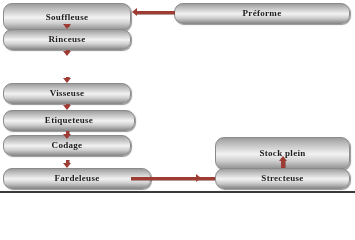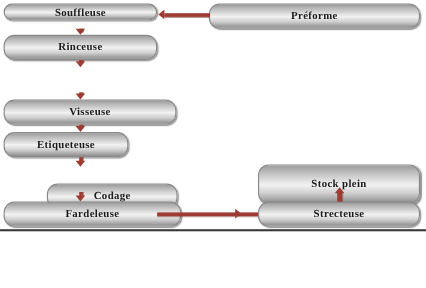--- a/index.html
+++ b/index.html
@@ -88,42 +88,42 @@
     border-top: 4px solid transparent;
     border-bottom: 4px solid transparent;
     border-left: 5px solid #9e3b32;
   }
 </style>
 </head>
 <body>
 
 <div id="canvas">
 
-  <div class="node" style="left:3px; top:3px; width:128px; height:14px;">
+  <div class="node" style="left:3px; top:3px; width:128px; height:28px;">
     <span class="node-label">Souffleuse</span>
   </div>
 
   <div class="node" style="left:174px; top:3px; width:176px; height:21px;">
     <span class="node-label">Préforme</span>
   </div>
 
   <div class="node" style="left:3px; top:29px; width:128px; height:21px;">
     <span class="node-label">Rinceuse</span>
   </div>
 
 
-  <div class="node" style="left:3px; top:83px; width:144px; height:21px;">
+  <div class="node" style="left:3px; top:83px; width:128px; height:21px;">
     <span class="node-label">Visseuse</span>
   </div>
 
-  <div class="node" style="left:3px; top:110px; width:104px; height:21px;">
+  <div class="node" style="left:3px; top:110px; width:132px; height:21px;">
     <span class="node-label">Etiqueteuse</span>
   </div>
 
-  <div class="node" style="left:3px; top:153px; width:109px; height:21px;margin-left:36px;">
+  <div class="node" style="left:3px; top:135px; width:128px; height:21px;">
     <span class="node-label">Codage</span>
   </div>
 
   <div class="node" style="left:215px; top:137px; width:135px; height:33px;">
     <span class="node-label">Stock plein</span>
   </div>
 
   <div class="node" style="left:3px; top:168px; width:148px; height:21px;">
     <span class="node-label">Fardeleuse</span>
   </div>

